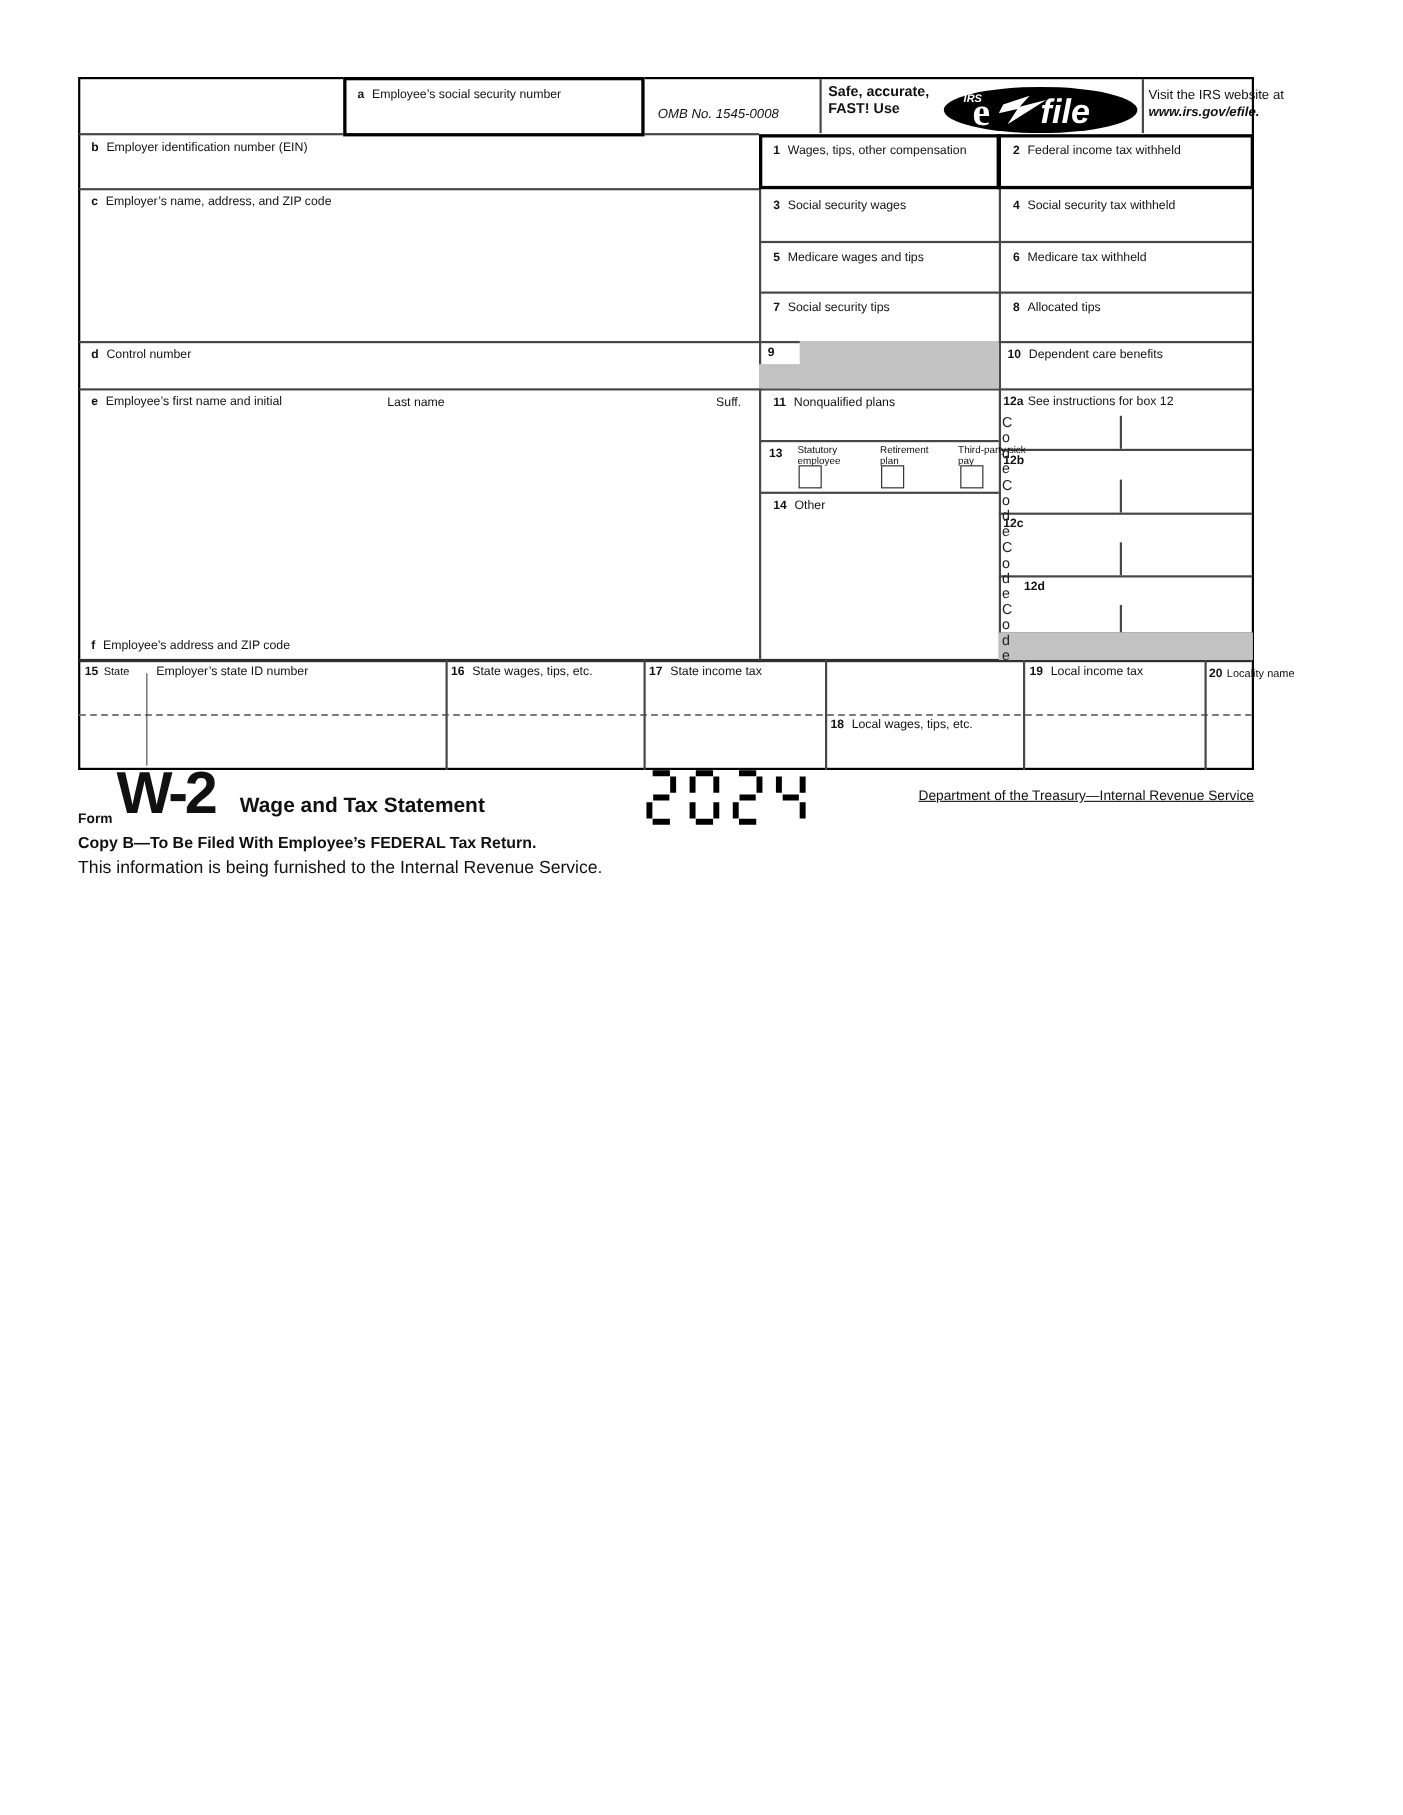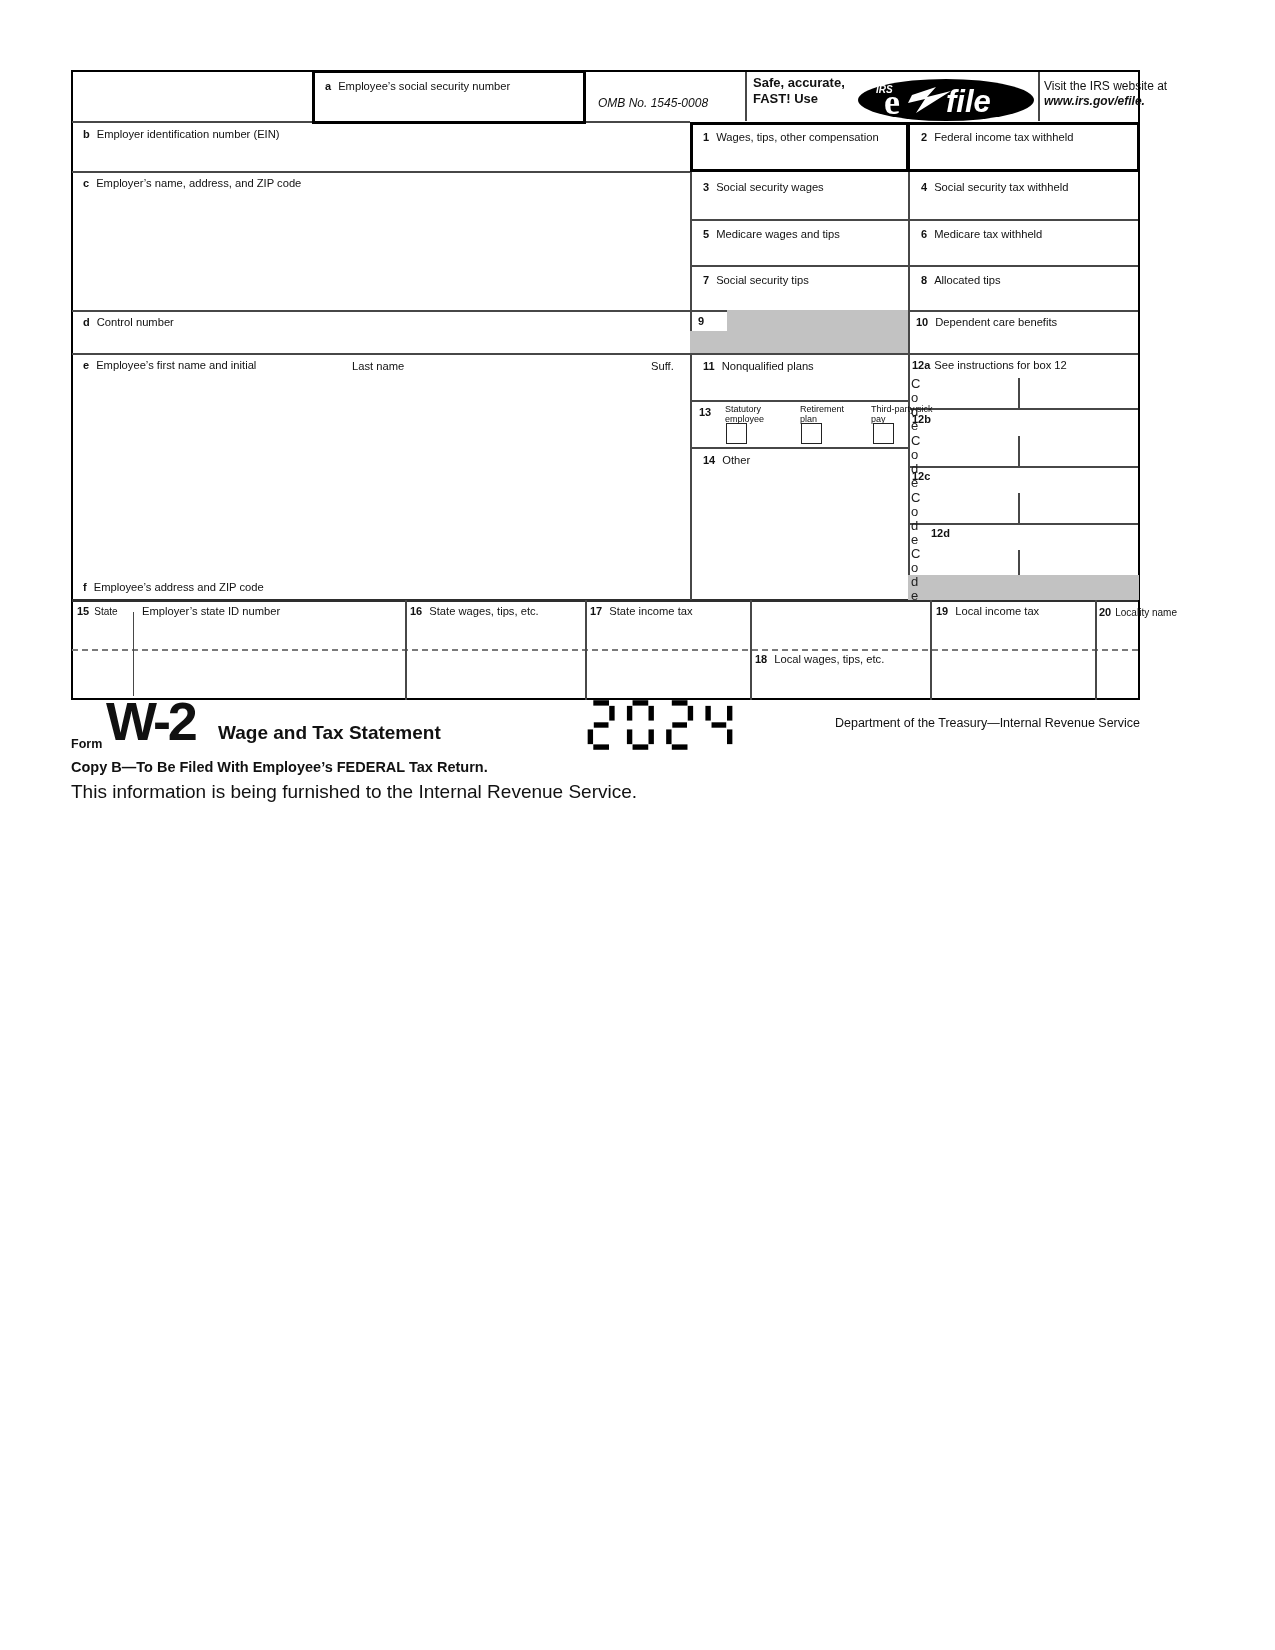--- a/index.html
+++ b/index.html
@@ -23,21 +23,21 @@
   .optlbl{position:absolute;font-size:9px;line-height:1.12;width:58px;white-space:normal;}
   .hdr-bold{position:absolute;font-size:13px;font-weight:bold;line-height:1.2;white-space:nowrap;}
   .visit{position:absolute;font-size:12px;line-height:1.25;white-space:nowrap;}
   .visit b{font-style:italic;}
   .omb{position:absolute;font-size:12px;white-space:nowrap;}
   .formword{position:absolute;font-size:12.5px;font-weight:bold;}
   .w2{position:absolute;font-size:54px;font-weight:900;letter-spacing:-3px;line-height:1;}
   .ftitle{position:absolute;font-size:19px;font-weight:bold;white-space:nowrap;}
   .dept{position:absolute;font-size:12.5px;text-align:right;white-space:nowrap;}
   .copyb{position:absolute;font-size:14.5px;font-weight:bold;white-space:nowrap;}
-  .furn{position:absolute;font-size:19px;white-space:nowrap;}
+  .furn{position:absolute;font-size:16px;white-space:nowrap;}
 </style>
 </head>
 <body>
 
 <div class="page">
 
   <div class="outer" style="left:71px;top:70px;width:1069px;height:630px;"></div>
 
   <div class="hl" style="left:72px;top:121px;width:618px;"></div>
   <div class="hl" style="left:72px;top:171px;width:618px;"></div>
@@ -262,17 +262,17 @@
         <line x1="7" y1="49" x2="23" y2="49" stroke="#000" stroke-width="5.5" stroke-linecap="butt"></line>
       </g>
       <g transform="translate(120,0)">
         <line x1="4" y1="7" x2="4" y2="22" stroke="#000" stroke-width="5.5" stroke-linecap="butt"></line>
         <line x1="7.5" y1="26.5" x2="22.5" y2="26.5" stroke="#000" stroke-width="5.5" stroke-linecap="butt"></line>
         <line x1="26" y1="7" x2="26" y2="22" stroke="#000" stroke-width="5.5" stroke-linecap="butt"></line>
         <line x1="26" y1="31" x2="26" y2="46" stroke="#000" stroke-width="5.5" stroke-linecap="butt"></line>
       </g>
     </svg>
 
-  <div class="dept" style="left:790px;top:716px;width:350px;">Department of the Treasury—Internal Revenue Service</div>
+  <div class="dept" style="left:790px;top:716px;width:350px;text-decoration:underline;">Department of the Treasury—Internal Revenue Service</div>
   <div class="copyb" style="left:71px;top:759px;">Copy B—To Be Filed With Employee’s FEDERAL Tax Return.</div>
   <div class="furn" style="left:71px;top:781px;">This information is being furnished to the Internal Revenue Service.</div>
 
 </div>
 
 </body></html>

